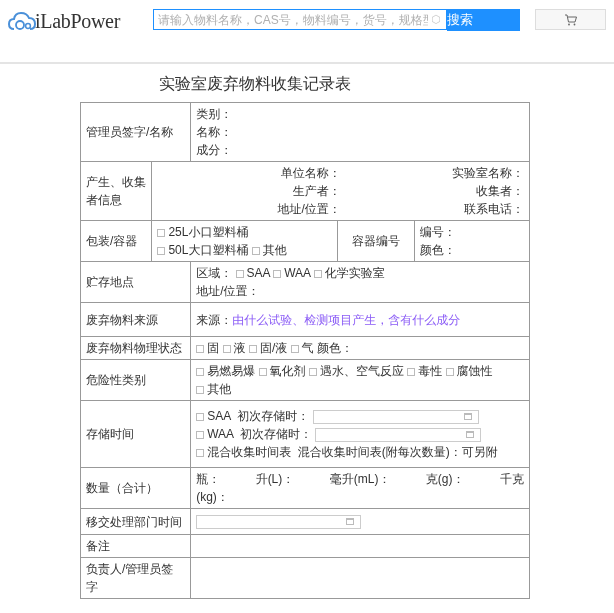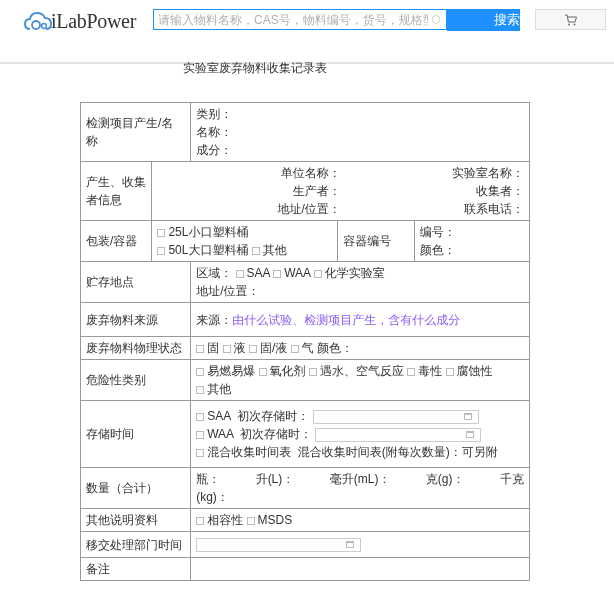--- a/index.html
+++ b/index.html
@@ -1,28 +1,28 @@
 <!DOCTYPE html>
 <html><head>
 <meta charset="utf-8">
 <style>
   html, body { margin:0; padding:0; background:#fff; }
   body { width:614px; height:613px; overflow:hidden; font-family:"Liberation Sans","DejaVu Sans",sans-serif; color:#333; font-size:12px; position:relative; }
   .header { position:absolute; left:0; top:0; width:614px; height:62px; border-bottom:2px solid #e4e4e4; }
-  .logo { position:absolute; left:24px; top:8px; height:26px; display:flex; align-items:center; }
+  .logo { position:absolute; left:8px; top:8px; height:26px; display:flex; align-items:center; }
   .logo svg { width:30px; height:24px; }
   .logo-text { font-family:"Liberation Serif","DejaVu Serif",serif; font-size:20px; color:#333; margin-left:-3px; letter-spacing:-0.3px; }
   .search-box { position:absolute; left:153px; top:9px; width:294px; height:21px; border:1px solid #1e90ff; box-sizing:border-box; background:#fff; }
   .search-box input { border:none; outline:none; width:270px; height:19px; font-size:12px; padding:0 4px; color:#999; font-family:"Liberation Sans","DejaVu Sans",sans-serif; background:transparent; }
   .search-box input::placeholder { color:#b0b0b0; }
   .cube-icon { position:absolute; right:3px; top:3px; width:12px; height:12px; color:#ccc; font-size:11px; line-height:12px; }
-  .search-btn { position:absolute; left:447px; top:9px; width:73px; height:22px; background:#1e90ff; color:#fff; font-size:13px; text-align:right; line-height:22px; cursor:pointer; }
+  .search-btn { position:absolute; left:447px; top:9px; width:73px; height:22px; background:#1e90ff; color:#fff; font-size:13px; text-align:left; line-height:22px; cursor:pointer; }
   .cart-btn { position:absolute; left:535px; top:9px; width:71px; height:21px; border:1px solid #ddd; background:#f7f7f7; box-sizing:border-box; text-align:center; }
   .cart-btn svg { margin-top:4px; }
-  .title { position:absolute; left:0; width:510px; top:60px; text-align:center; font-size:12px; color:#333; }
+  .title { position:absolute; left:0; width:510px; top:74px; text-align:center; font-size:16px; color:#333; }
   table.form { position:absolute; left:80px; top:102px; width:450px; border-collapse:collapse; font-size:12px; color:#333; }
   table.form td { border:1px solid #999; padding:2px 5px; vertical-align:middle; line-height:18px; }
   .cb { display:inline-block; width:6px; height:6px; border:1px solid #bbb; margin:0 3px 0 0; vertical-align:middle; }
   .muted { color:#8b5cf6; }
   .date-input { display:inline-block; border:1px solid #ccc; height:14px; vertical-align:middle; position:relative; box-sizing:border-box; }
   .cal-icon { position:absolute; right:6px; top:2px; width:8px; height:7px; border:1px solid #bbb; border-top-width:2px; box-sizing:border-box; }
   .qty { display:flex; justify-content:space-between; }
   .row2col { display:flex;text-align:right; }
   .row2col > div { flex:1; }
 </style>
@@ -57,21 +57,21 @@
 <table class="form">
   <colgroup>
       <col style="width:70px">
       <col style="width:38px">
       <col style="width:144px">
       <col style="width:75px">
       <col style="width:113px">
     </colgroup>
   <tbody>
       <tr style="height:59px">
-    <td colspan="2">检测项目产生/名称</td>
+    <td colspan="2">管理员签字/名称</td>
     <td colspan="3">
       <div>类别：</div>
       <div>名称：</div>
       <div>成分：</div>
     </td>
   </tr>
   <tr style="height:59px">
     <td>产生、收集者信息</td>
     <td colspan="4">
       <div class="row2col">
@@ -87,21 +87,21 @@
         </div>
       </div>
     </td>
   </tr>
   <tr style="height:41px">
     <td>包装/容器</td>
     <td colspan="2">
       <div><span class="cb"></span><span>25L小口塑料桶</span></div>
       <div><span class="cb"></span><span>50L大口塑料桶</span> <span class="cb"></span><span>其他</span></div>
     </td>
-    <td style="">容器编号</td>
+    <td style="text-align:center">容器编号</td>
     <td>
       <div>编号：</div>
       <div>颜色：</div>
     </td>
   </tr>
   <tr style="height:41px">
     <td colspan="2">贮存地点</td>
     <td colspan="3">
       <div><span>区域：</span> <span class="cb"></span><span>SAA</span> <span class="cb"></span><span>WAA</span> <span class="cb"></span><span>化学实验室</span></div>
       <div>地址/位置：</div>
@@ -146,29 +146,26 @@
       <div class="qty">
         <span>瓶：</span>
         <span>升(L)：</span>
         <span>毫升(mL)：</span>
         <span>克(g)：</span>
         <span>千克</span>
       </div>
       <div>(kg)：</div>
     </td>
   </tr>
-  <tr style="height:22px">
-    <td colspan="2">其他说明资料</td>
-    <td colspan="3">
-      <span class="cb"></span><span>相容性</span>
-      <span class="cb"></span><span>MSDS</span>
-    </td>
-  </tr>
   <tr style="height:26px">
     <td colspan="2">移交处理部门时间</td>
     <td colspan="3"><span class="date-input" style="width:165px"><span class="cal-icon"></span></span></td>
   </tr>
   <tr style="height:22px">
     <td colspan="2">备注</td>
     <td colspan="3"></td>
   </tr>
+  <tr style="height:41px">
+    <td colspan="2">负责人/管理员签字</td>
+    <td colspan="3"></td>
+  </tr>
 </tbody>
   </table>
 
 </body></html>

